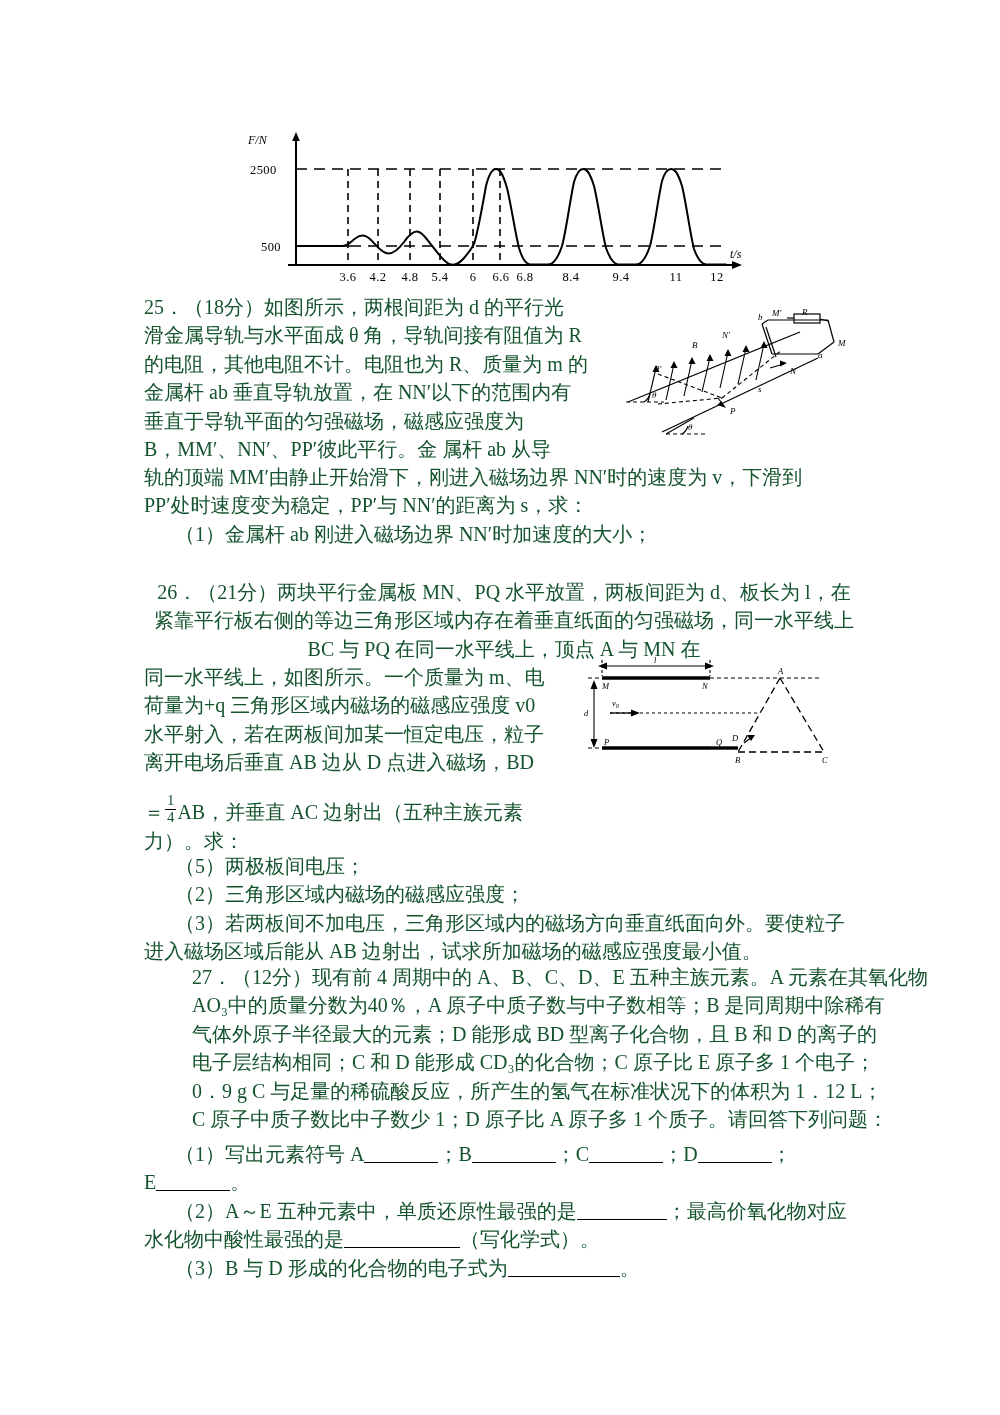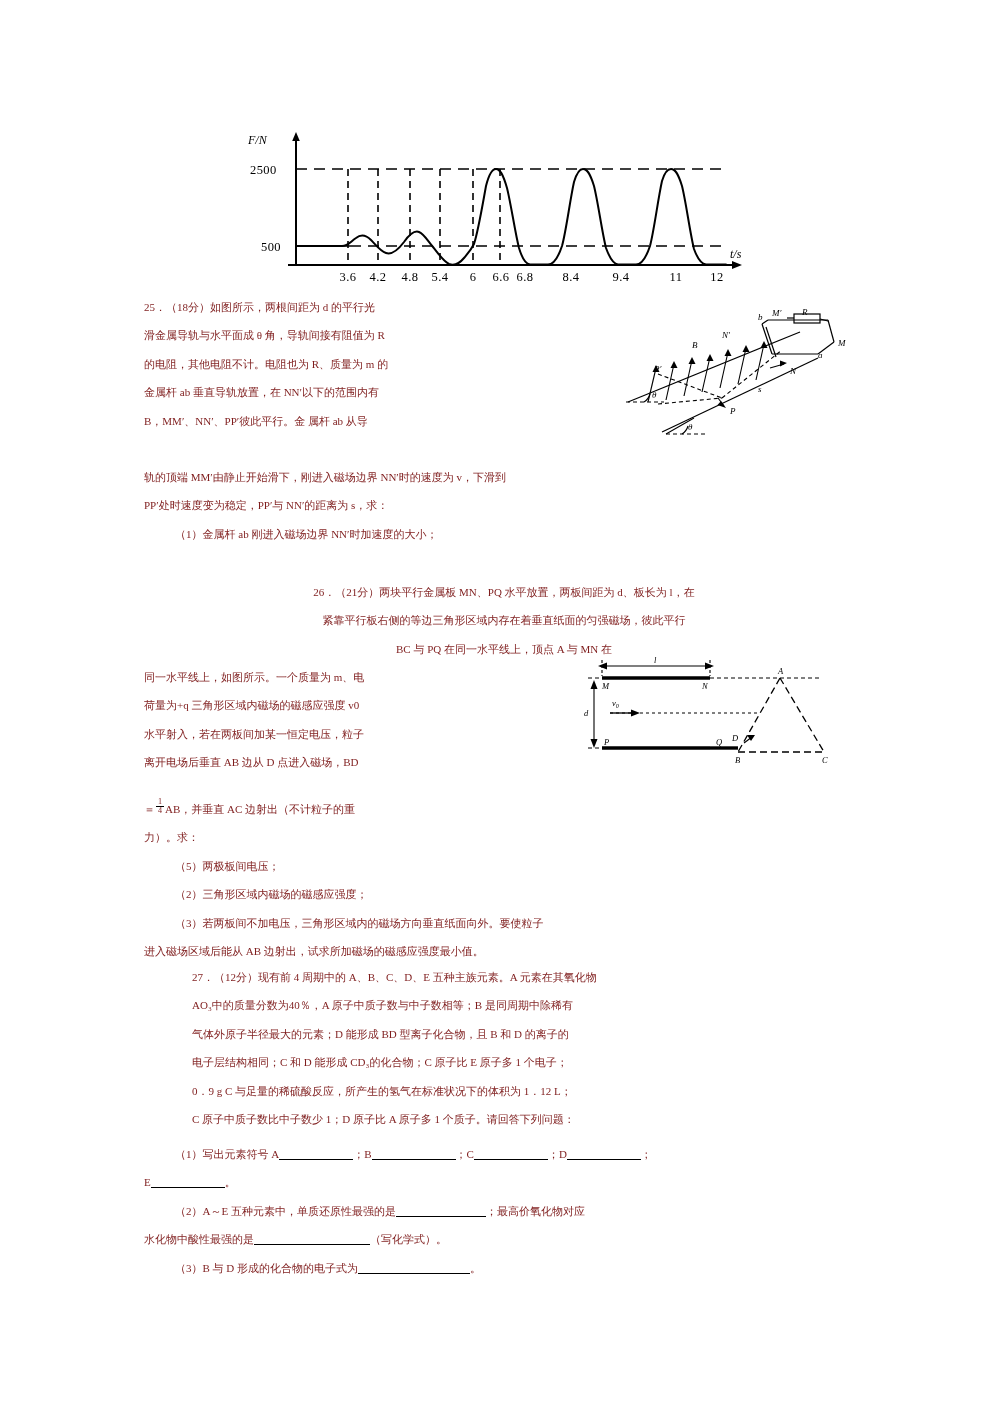--- a/index.html
+++ b/index.html
@@ -42,23 +42,23 @@
     letter-spacing: 0.4px;
   }
   .ylab {
     font-family: "Liberation Serif", serif;
     font-size: 12.5px;
     letter-spacing: 0.4px;
   }
   .blk {
     position: absolute;
     font-family: "Liberation Serif", "DejaVu Serif", serif;
-    font-size: 11px;
+    font-size: 20px;
     line-height: 28.4px;
-    color: #7f1d1d;
+    color: #14532d;
   }
   .blk p { margin: 0; white-space: nowrap; }
   .indent { padding-left: 31px; }
 
   
   .frac {
     display: inline-block;
     vertical-align: -0.28em;
     text-align: center;
     font-size: 0.74em;
@@ -168,20 +168,21 @@
       <text class="tick-label" x="446" y="153" text-anchor="middle">11</text>
       <text class="tick-label" x="487" y="153" text-anchor="middle">12</text>
     </svg>
   </div>
 
   <div class="blk" style="left:144px; top:293px; width:470px;">
     <p>25．（18分）如图所示，两根间距为 d 的平行光</p>
     <p>滑金属导轨与水平面成 θ 角，导轨间接有阻值为 R</p>
     <p>的电阻，其他电阻不计。电阻也为 R、质量为 m 的</p>
     <p>金属杆 ab 垂直导轨放置，在 NN′以下的范围内有</p>
+    <p>垂直于导轨平面的匀强磁场，磁感应强度为</p>
     <p>B，MM′、NN′、PP′彼此平行。金 属杆 ab 从导</p>
   </div>
   <div class="blk" style="left:144px; top:463px; width:720px;">
     <p>轨的顶端 MM′由静止开始滑下，刚进入磁场边界 NN′时的速度为 v，下滑到</p>
     <p>PP′处时速度变为稳定，PP′与 NN′的距离为 s，求：</p>
     <p class="indent">（1）金属杆 ab 刚进入磁场边界 NN′时加速度的大小；</p>
   </div>
 
   <div class="fig" style="left:622px; top:302px;">
     <svg width="262" height="160" viewBox="0 0 262 160">
@@ -253,33 +254,33 @@
       <text class="fg-lbl" x="196" y="56">a</text>
       <text class="fg-lbl" x="180" y="13">R</text>
       <text class="fg-lbl" x="136" y="90">s</text>
       <text class="fg-lbl" x="30" y="96">θ</text>
       <text class="fg-lbl" x="66" y="128">θ</text>
     </svg>
   </div>
 
   <div class="blk" style="left:144px; top:578px; width:720px;text-align:center;">
     <p>26．（21分）两块平行金属板 MN、PQ 水平放置，两板间距为 d、板长为 l，在</p>
-    <p>紧靠平行板右侧的等边三角形区域内存在着垂直纸面的匀强磁场，彼此平行</p>
+    <p>紧靠平行板右侧的等边三角形区域内存在着垂直纸面的匀强磁场，同一水平线上</p>
     <p>BC 与 PQ 在同一水平线上，顶点 A 与 MN 在</p>
   </div>
   <div class="blk" style="left:144px; top:663px; width:430px;">
     <p>同一水平线上，如图所示。一个质量为 m、电</p>
     <p>荷量为+q 三角形区域内磁场的磁感应强度 v0</p>
     <p>水平射入，若在两板间加某一恒定电压，粒子</p>
     <p>离开电场后垂直 AB 边从 D 点进入磁场，BD</p>
   </div>
 
   <div class="blk" style="left:144px; top:795px; width:460px;">
     <p>
-      <span>＝</span><span class="frac"><span class="num">1</span><span class="den">4</span></span><span>AB，并垂直 AC 边射出（不计粒子的重</span>
+      <span>＝</span><span class="frac"><span class="num">1</span><span class="den">4</span></span><span>AB，并垂直 AC 边射出（五种主族元素</span>
     </p>
     <p>力）。求：</p>
   </div>
 
   <div class="blk" style="left:144px; top:852px; width:720px;">
     <p class="indent">（5）两极板间电压；</p>
     <p class="indent">（2）三角形区域内磁场的磁感应强度；</p>
     <p class="indent">（3）若两板间不加电压，三角形区域内的磁场方向垂直纸面向外。要使粒子</p>
     <p>进入磁场区域后能从 AB 边射出，试求所加磁场的磁感应强度最小值。</p>
   </div>

